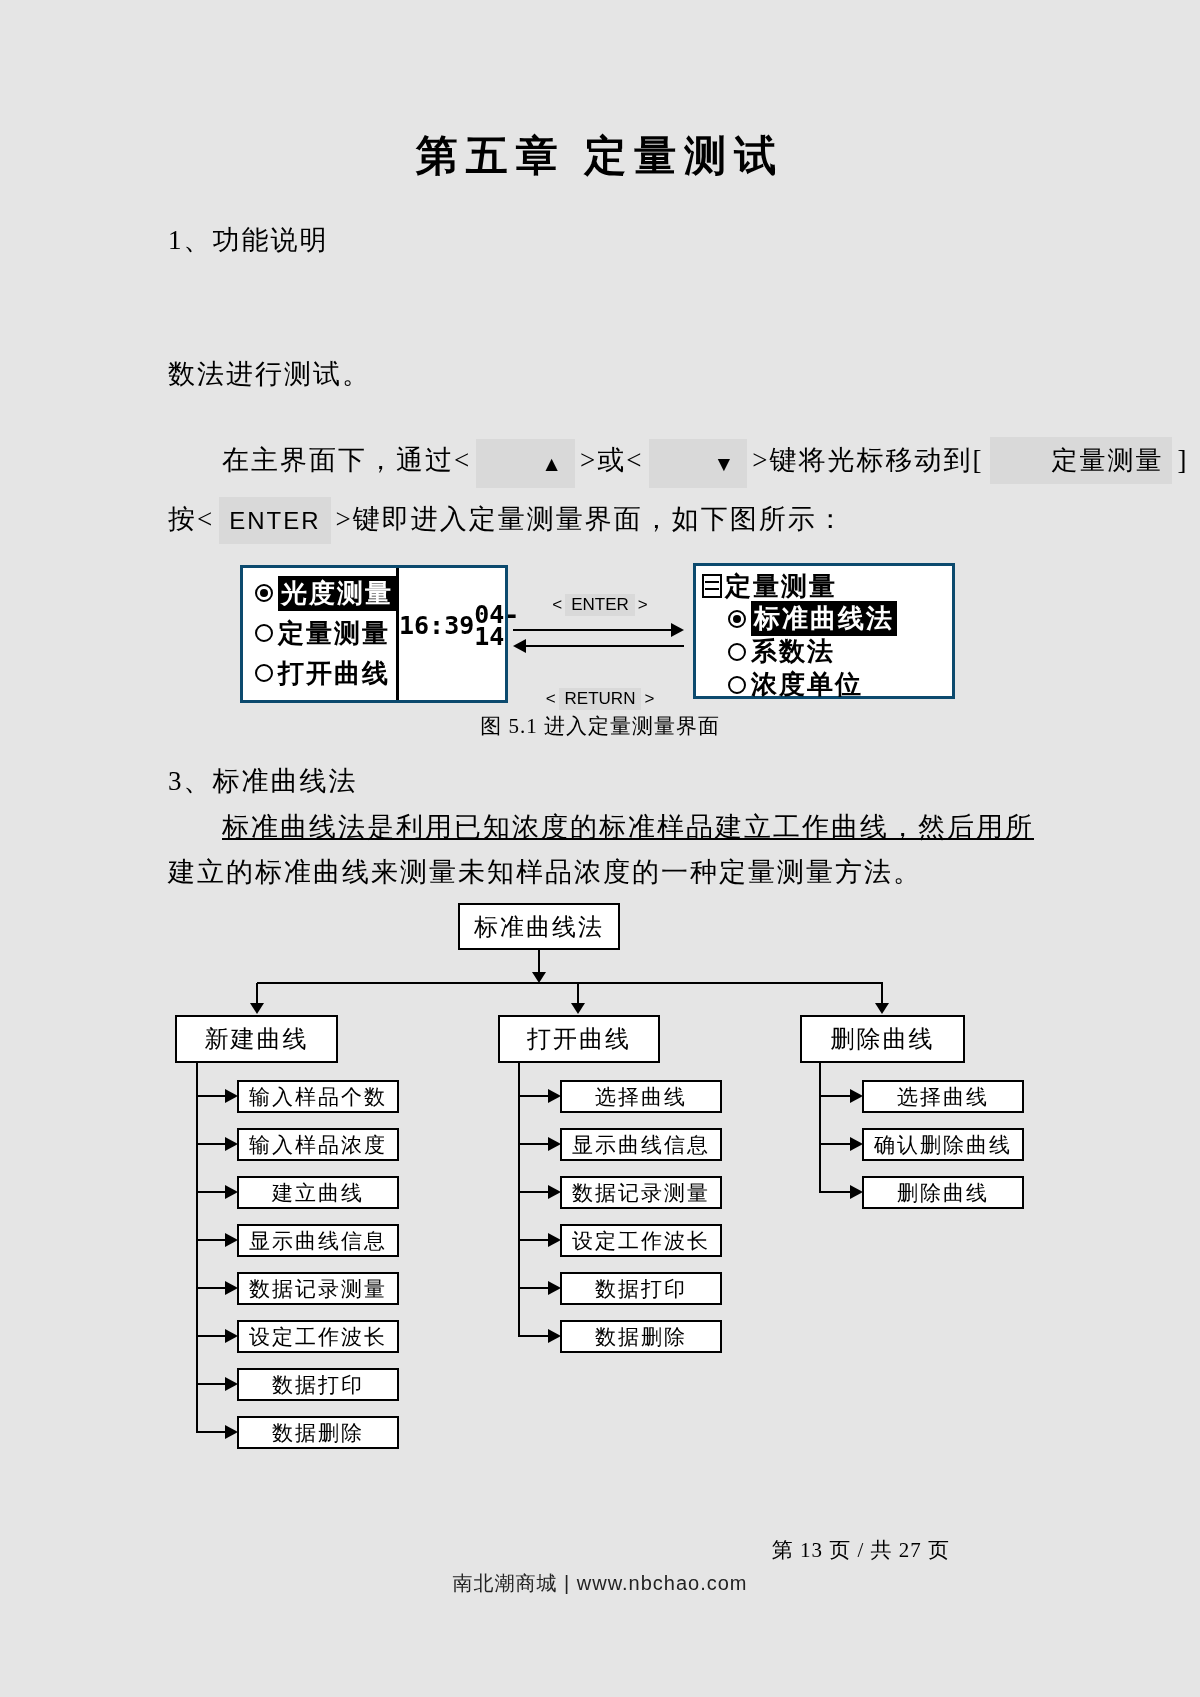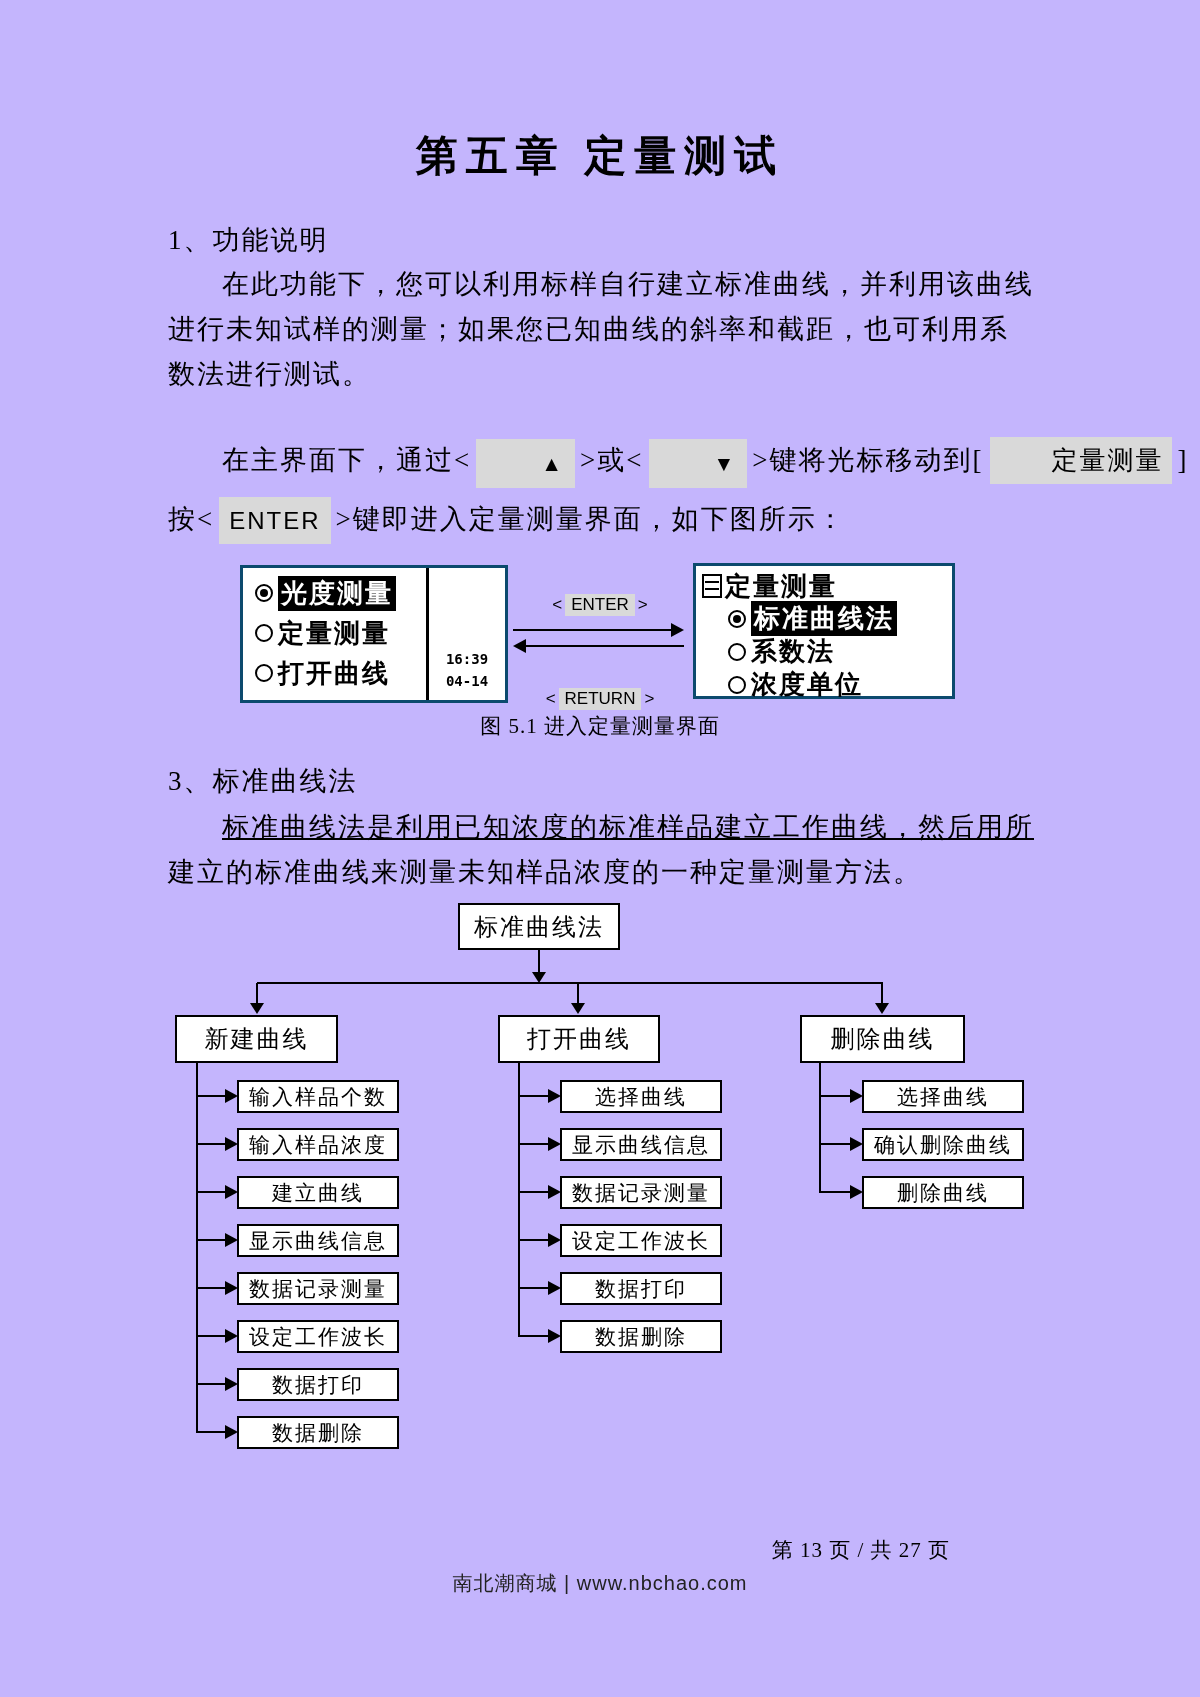--- a/index.html
+++ b/index.html
@@ -1,34 +1,34 @@
 <!DOCTYPE html>
 <html><head>
 <meta charset="utf-8">
 <style>
   html,body{margin:0;padding:0;background:#fff;}
-  .page{position:relative;width:1200px;height:1697px;background:#c4b5fd;color:#000;
+  .page{position:relative;width:1200px;height:1697px;background:#e5e5e5;color:#000;
         font-family:"Liberation Serif","DejaVu Serif",serif;overflow:hidden;}
   .abs{position:absolute;}
   .chapter-title{left:0;right:0;top:128px;text-align:center;font-size:42px;font-weight:bold;letter-spacing:8px;}
   .sec-heading{left:168px;font-size:27px;letter-spacing:2px;}
   .body-line{left:168px;width:880px;font-size:27px;letter-spacing:2px;line-height:45px;}
   .indent{text-indent:2em;}
   .key-chip{display:inline-block;background:#d9d9d9;padding:2px 11px;margin:0 5px;
             font-family:"Liberation Sans","DejaVu Sans",sans-serif;font-size:21px;vertical-align:-2px;}
   .enter-chip{display:inline-block;background:#d9d9d9;padding:1px 10px;margin:0 5px;
             font-family:"Liberation Sans","DejaVu Sans",sans-serif;font-size:24px;vertical-align:-1px;}
   .menu-chip{display:inline-block;background:#d9d9d9;padding:1px 8px;margin:0 6px;font-size:26px;}
   
   .lcd{border:3px solid #0c4a6e;background:#fff;font-family:"Liberation Sans","DejaVu Sans",sans-serif;}
   .lcd-left{left:240px;top:565px;width:262px;height:132px;display:flex;}
   .lcd-menu{width:186px;border-right:3px solid #000;padding:5px 0 0 12px;box-sizing:border-box;}
   .lcd-row{display:flex;align-items:center;height:40px;font-size:26px;font-weight:bold;letter-spacing:2px;white-space:nowrap;}
-  .lcd-time{flex:1;display:flex;flex-direction:column;justify-content:flex-end;align-items:center;
-            padding-bottom:8px;font-size:14px;font-weight:bold;line-height:22px;
+  .lcd-time{flex:1;display:flex;justify-content:flex-end;align-items:center;
+            padding-bottom:16px;font-size:25px;font-weight:bold;line-height:22px;
             font-family:"DejaVu Sans Mono","Liberation Mono",monospace;}
   .lcd-right{left:693px;top:563px;width:262px;height:136px;padding:4px 6px;box-sizing:border-box;}
   .lcd-title{display:flex;align-items:center;height:32px;font-size:26px;font-weight:bold;letter-spacing:2px;}
   .lcd-right .lcd-row{height:33px;padding-left:26px;}
   .radio{display:inline-block;width:14px;height:14px;border:2px solid #000;border-radius:50%;margin-right:5px;flex:none;}
   .radio.sel::after{content:"";display:block;width:8px;height:8px;background:#000;border-radius:50%;margin:3px auto;}
   .sel-label{background:#000;color:#fff;padding:0 3px;}
   .menu-icon{display:inline-block;width:16px;height:20px;border:2px solid #000;margin-right:3px;position:relative;flex:none;}
   .menu-icon::before{content:"";position:absolute;left:1px;right:1px;top:5px;height:2px;background:#000;}
   .menu-icon::after{content:"";position:absolute;left:1px;right:1px;top:12px;height:2px;background:#000;}
@@ -51,22 +51,20 @@
                font-family:"Liberation Sans","DejaVu Sans",sans-serif;}
 </style>
 </head>
 <body>
 
 <div class="page">
 
   <div class="abs chapter-title">第五章 定量测试</div>
 
   <div class="abs sec-heading" style="top:222px;">1、功能说明</div>
-  <div class="abs body-line indent" style="top:262px;">在此功能下，您可以利用标样自行建立标准曲线，并利用该曲线</div>
-  <div class="abs body-line" style="top:307px;">进行未知试样的测量；如果您已知曲线的斜率和截距，也可利用系</div>
   <div class="abs body-line" style="top:352px;">数法进行测试。</div>
 
   <div class="abs body-line" style="top:437px;text-indent:2em;white-space:nowrap;width:920px;">
     <span>在主界面下，通过&lt;</span><span class="key-chip">▲</span><span>&gt;或&lt;</span><span class="key-chip">▼</span><span>&gt;键将光标移动到[</span><span class="menu-chip">定量测量</span><span>]，</span>
   </div>
   <div class="abs body-line" style="top:497px;white-space:nowrap;width:920px;">
     <span>按&lt;</span><span class="enter-chip">ENTER</span><span>&gt;键即进入定量测量界面，如下图所示：</span>
   </div>
 
   <div class="abs lcd lcd-left">

